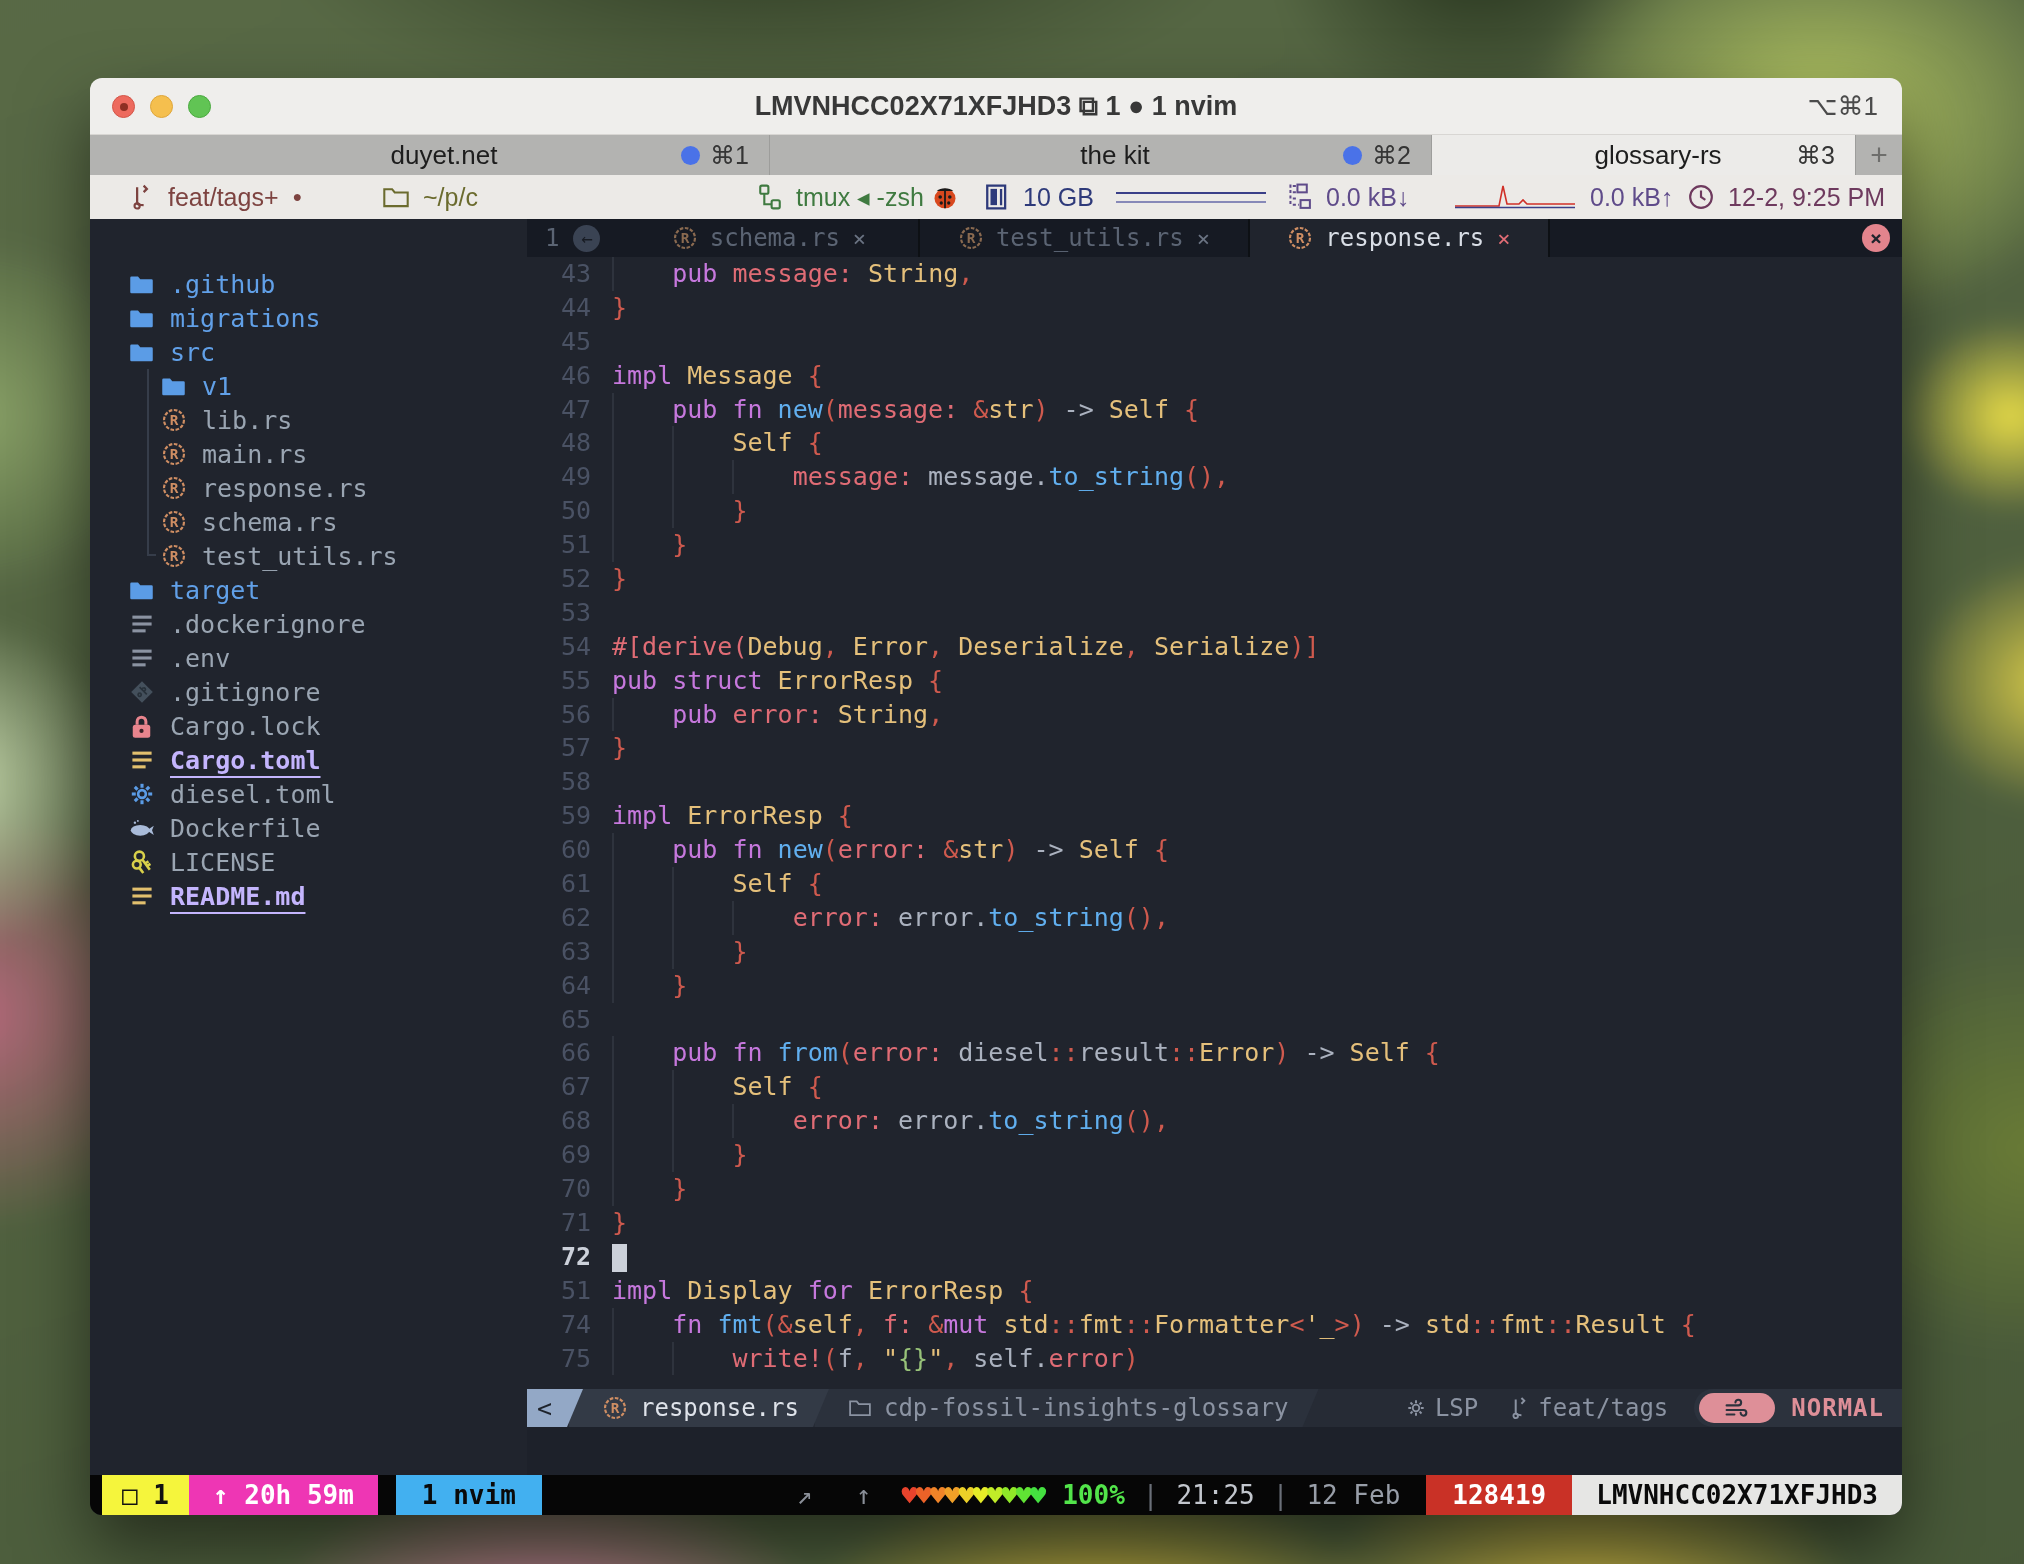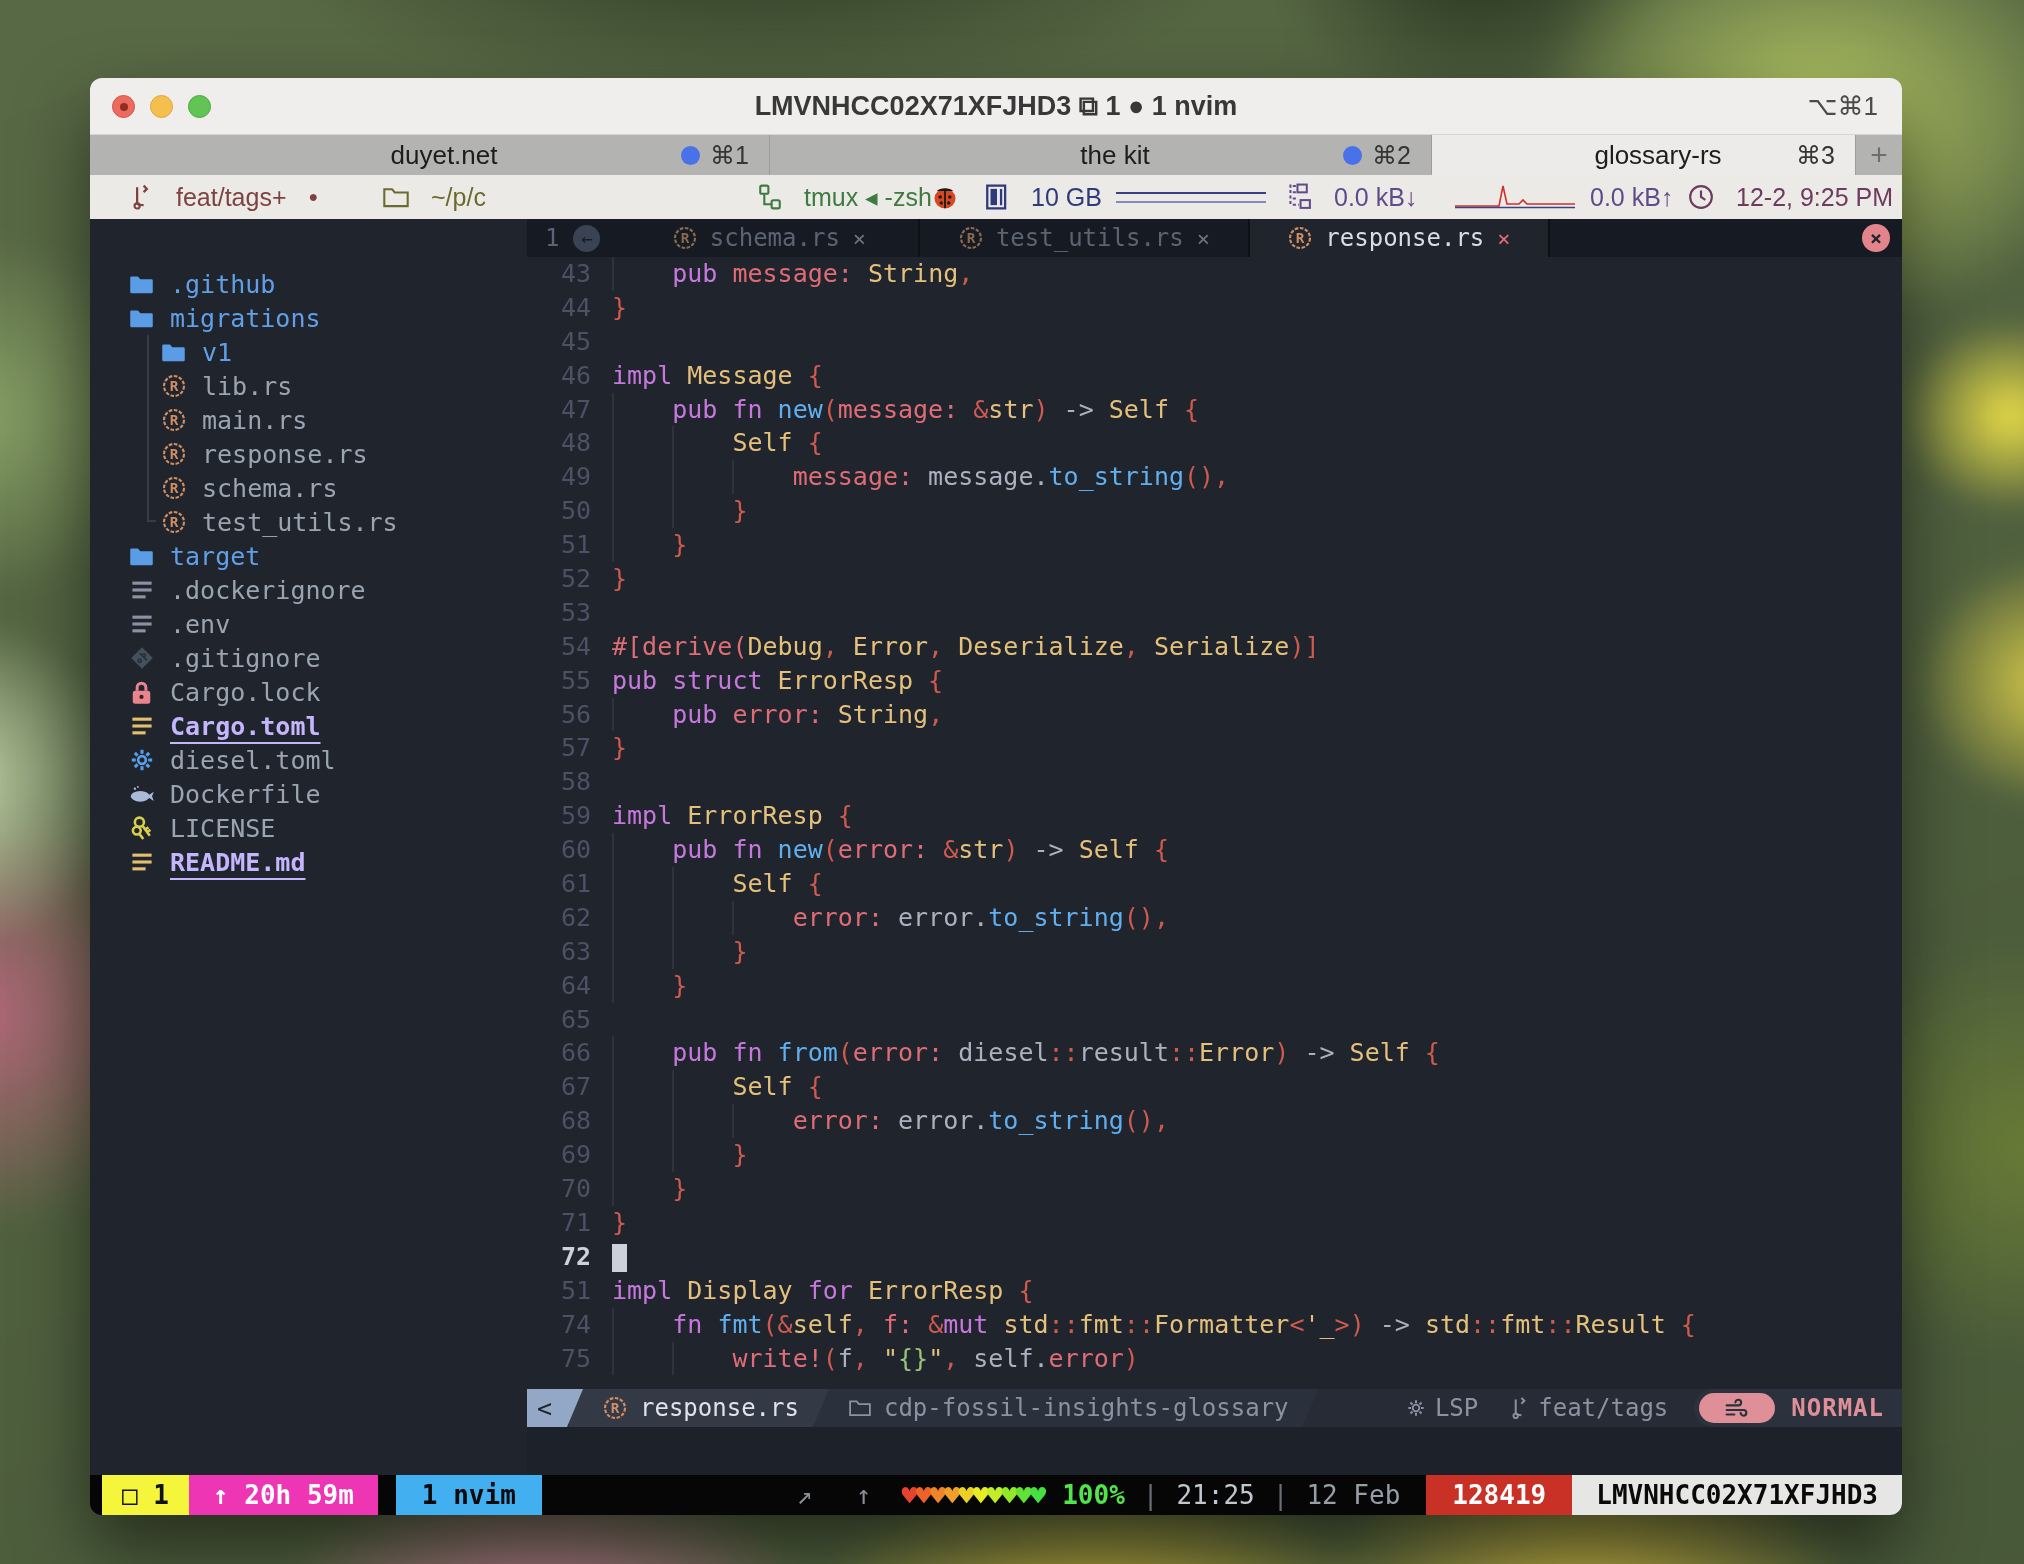--- a/index.html
+++ b/index.html
@@ -47,21 +47,21 @@
   .ttab { position:relative; display:flex; align-items:center; justify-content:center;
     font-size:26px; color:#1d1d1d; background:#b3b3b1; border-right:1px solid #9d9d9b;padding-left:29px; }
   .ttab.active { background:#ecebe9; }
   .ttab .right { position:absolute; right:20px; display:flex; align-items:center; gap:10px; }
   .dot { width:19px; height:19px; border-radius:50%; background:#4a72e8; }
   .shortcut { font-size:25px; color:#353535; }
   .tadd { display:flex; align-items:center; justify-content:center; font-size:30px; color:#6e6e6c; background:#b3b3b1; }
 
   
   .toolbar { height:44px; flex:none; background:#eceae7; position:relative; font-size:25px; }
-  .tg { position:absolute; top:0; height:44px; display:flex; align-items:center; gap:22px; white-space:nowrap; }
+  .tg { position:absolute; top:0; height:44px; display:flex; align-items:center; gap:14px; white-space:nowrap; }
   .c-git { color:#7d4340; } .c-path { color:#6b6b2e; } .c-tmux { color:#3f7a40; }
   .c-mem { color:#2e3a7a; } .c-net { color:#5f4b8a; } .c-clk { color:#6e3a5e; }
   .spark { display:flex; flex-direction:column; gap:7px; width:150px; }
   .spark i { height:2px; background:#3a3f88; display:block; }
   .spark i:last-child { background:#8789b8; }
 
   
   .term { flex:1; background:#20242d; display:flex; flex-direction:column; min-height:0; }
   .nvim { flex:1; display:flex; min-height:0; font-family:"DejaVu Sans Mono", monospace; }
 
@@ -263,20 +263,28 @@
             </span>
             <span class="tlabel">.github</span>
           </div>
           <div class="trow folder">
             <span class="ticon">
               <svg width="25" height="21" viewBox="0 0 20 16">
                 <path d="M1 2.5 a1 1 0 0 1 1-1 h5.2 l1.8 2.3 h9 a1 1 0 0 1 1 1 v9.2 a1 1 0 0 1 -1 1 h-16 a1 1 0 0 1 -1-1 z" fill="#5b9ce6"></path>
               </svg>
             </span>
             <span class="tlabel">migrations</span>
+          </div>
+          <div class="trow folder">
+            <span class="ticon">
+              <svg width="25" height="21" viewBox="0 0 20 16">
+                <path d="M1 2.5 a1 1 0 0 1 1-1 h5.2 l1.8 2.3 h9 a1 1 0 0 1 1 1 v9.2 a1 1 0 0 1 -1 1 h-16 a1 1 0 0 1 -1-1 z" fill="#5b9ce6"></path>
+              </svg>
+            </span>
+            <span class="tlabel">src</span>
           </div>
           <div class="trow d1 folder">
             <span class="guide"></span>
             <span class="ticon">
               <svg width="25" height="21" viewBox="0 0 20 16">
                 <path d="M1 2.5 a1 1 0 0 1 1-1 h5.2 l1.8 2.3 h9 a1 1 0 0 1 1 1 v9.2 a1 1 0 0 1 -1 1 h-16 a1 1 0 0 1 -1-1 z" fill="#5b9ce6"></path>
               </svg>
             </span>
             <span class="tlabel">v1</span>
           </div>

